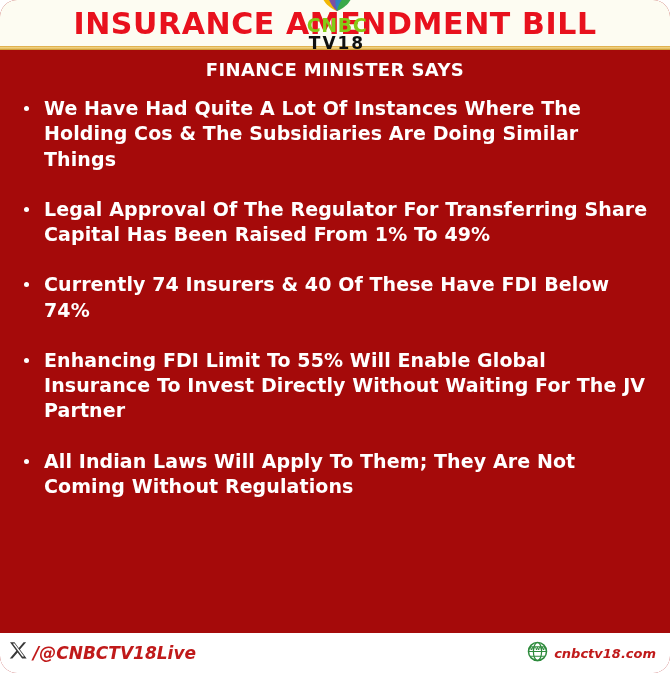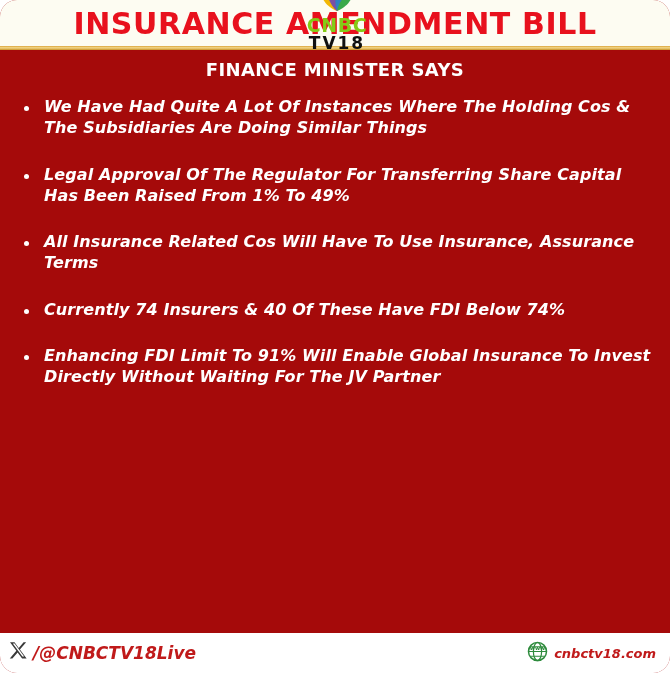--- a/index.html
+++ b/index.html
@@ -68,26 +68,25 @@
   .bullet-list {
     list-style: none;
     margin: 0;
     padding: 12px 14px 0 20px;
   }
   .bullet-item {
     position: relative;
     padding-left: 24px;
     margin-bottom: 25px;
     color: #ffffff;
-    font-size: 16px;
+    font-size: 19px;
     line-height: 1.33;
     font-weight: bold;
     letter-spacing: 0.1px;
     font-family: "DejaVu Sans", sans-serif;
-    font-style: italic;
   }
   .bullet-item::before {
     content: "";
     position: absolute;
     left: 4px;
     top: 10px;
     width: 5px;
     height: 5px;
     border-radius: 50%;
     background: #ffffff;
@@ -172,23 +171,23 @@
     <div class="header-title">INSURANCE AMENDMENT BILL</div>
   </div>
   <div class="gold-rule"></div>
 
   <div class="body-area">
     <div class="subhead">FINANCE MINISTER SAYS</div>
 
     <ul class="bullet-list">
       <li class="bullet-item">We Have Had Quite A Lot Of Instances Where The Holding Cos &amp; The Subsidiaries Are Doing Similar Things</li>
       <li class="bullet-item">Legal Approval Of The Regulator For Transferring Share Capital Has Been Raised From 1% To 49%</li>
-      <li class="bullet-item">All Insurance Related Cos Will Have To Use Insurance, Assurance Terms</li>
       <li class="bullet-item">Currently 74 Insurers &amp; 40 Of These Have FDI Below 74%</li>
-      <li class="bullet-item">Enhancing FDI Limit To 91% Will Enable Global Insurance To Invest Directly Without Waiting For The JV Partner</li>
+      <li class="bullet-item">Enhancing FDI Limit To 55% Will Enable Global Insurance To Invest Directly Without Waiting For The JV Partner</li>
+      <li class="bullet-item">All Indian Laws Will Apply To Them; They Are Not Coming Without Regulations</li>
     </ul>
   </div>
 
   <div class="footer">
 
     <div class="footer-left">
       <span class="x-icon">
         <svg width="22" height="22" viewBox="0 0 24 24" aria-hidden="true">
           <path fill="#3a3a3a" d="M2.2 2.4h4.9l4.6 6.2 5.3-6.2h2.8l-6.8 7.9 7.3 9.9h-4.9l-4.9-6.6-5.7 6.6H1.9l7.2-8.4L2.2 2.4zm3 1.5l10.5 14.2h1.9L7.2 3.9H5.2z"></path>
         </svg>

